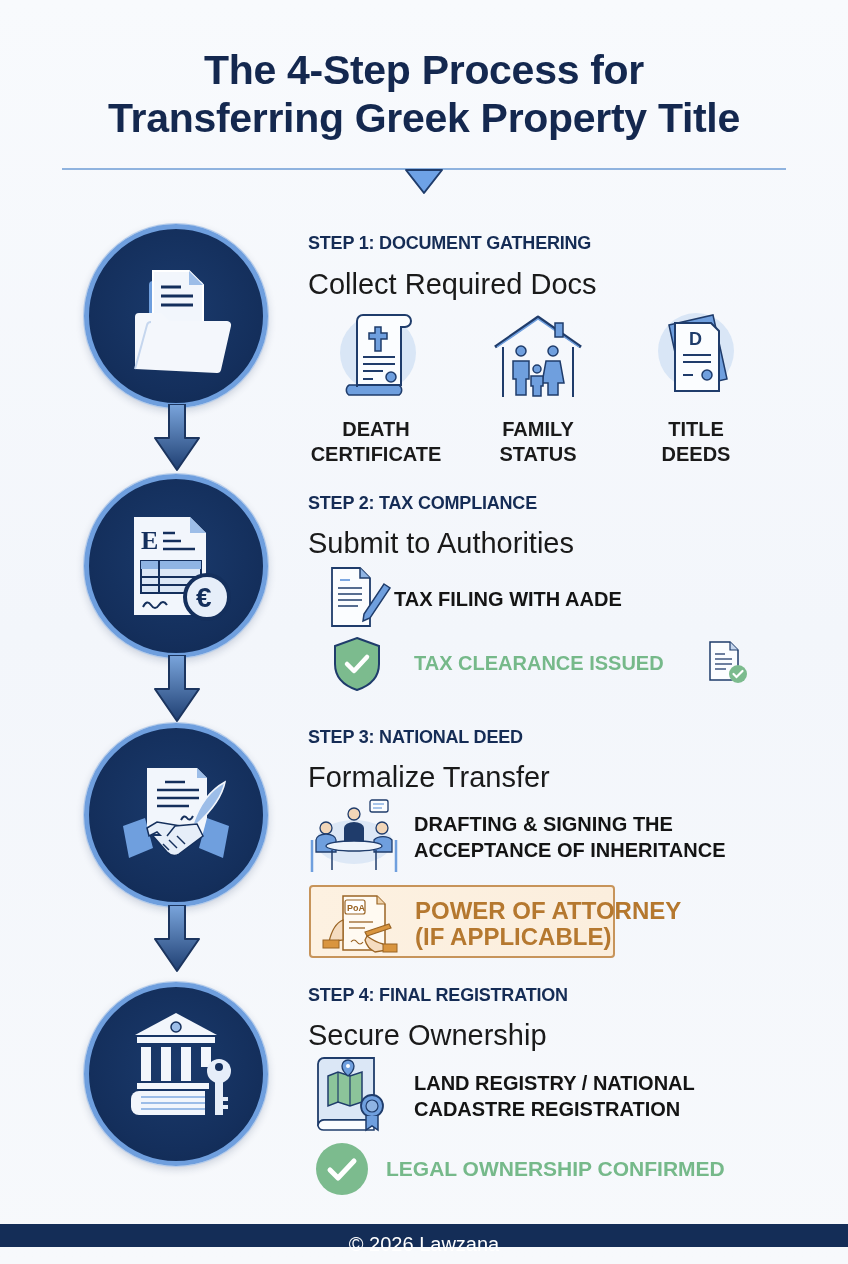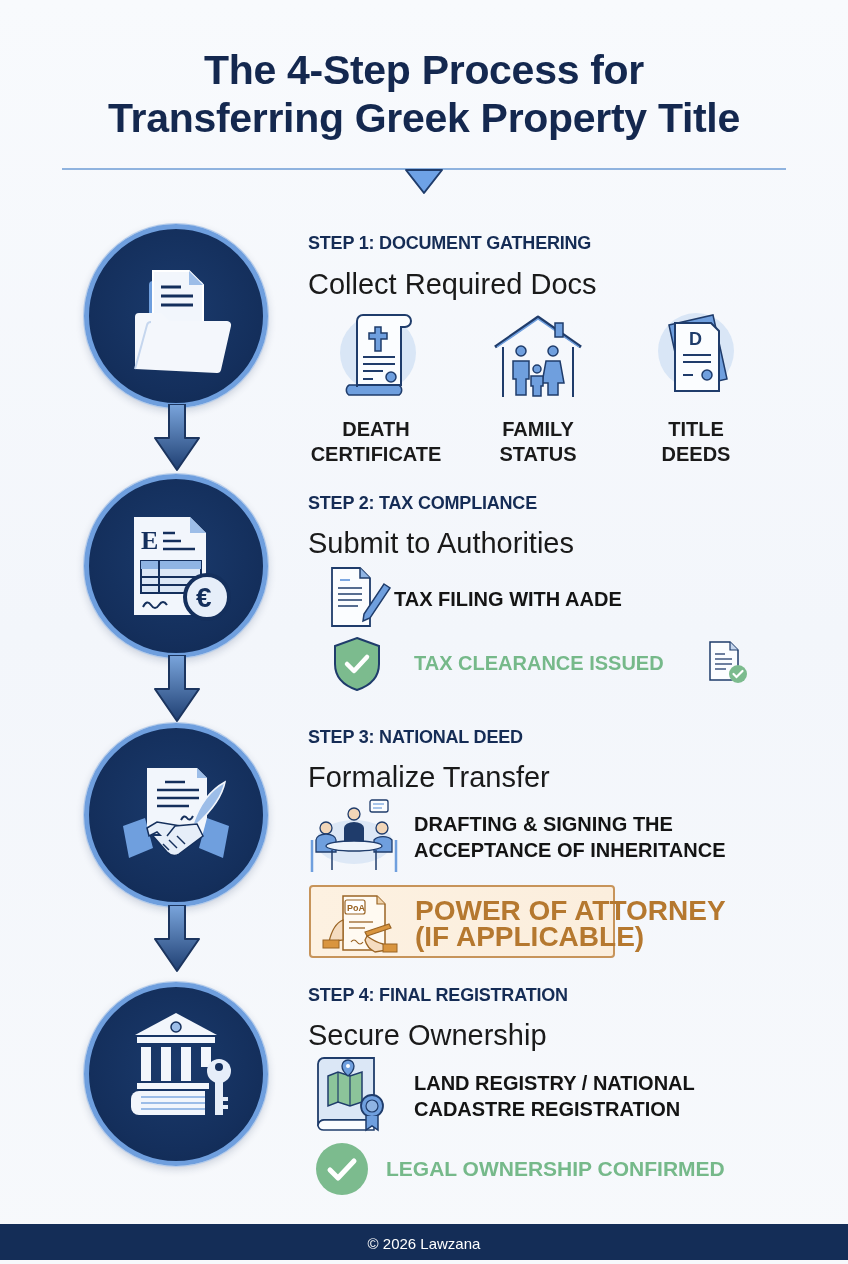--- a/index.html
+++ b/index.html
@@ -47,27 +47,27 @@
     position: absolute; font-weight: 700; font-size: 20px; line-height: 26px;
     color: #141414; white-space: nowrap;
   }
   .green-text { color: #76b98a; }
   .poa-box {
     position: absolute; left: 309px; top: 885px; width: 306px; height: 73px;
     border: 2px solid #c7945a; border-radius: 4px;
     background: linear-gradient(90deg, #fdf1e1 0%, #fbeedd 100%);
   }
   .poa-text {
-    position: absolute; left: 104px; top: 11px; font-weight: 700; font-size: 28px;
+    position: absolute; left: 104px; top: 11px; font-weight: 700; font-size: 24px;
     line-height: 26px; color: #b5782f; white-space: nowrap;
   }
   .footer {
-    position: absolute; left: 0; top: 1224px; width: 848px; height: 36px;
+    position: absolute; left: 0; top: 1224px; width: 848px; height: 23px;
     background: #142d57; color: #ffffff; text-align: center;
-    font-size: 15px; line-height: 40px;
+    font-size: 20px; line-height: 40px;
   }
 </style>
 </head>
 <body>
 
 <div class="title">
   <div>The 4-Step Process for</div>
   <div>Transferring Greek Property Title</div>
 </div>
 <div class="title-rule"></div>

